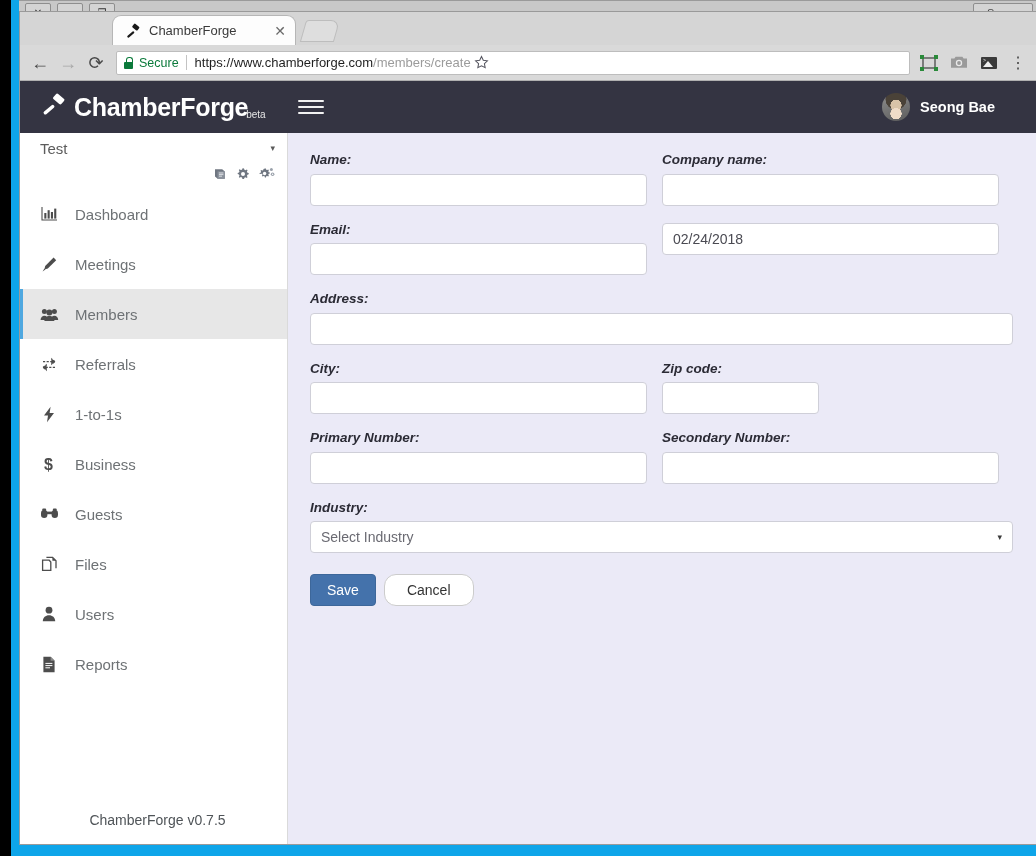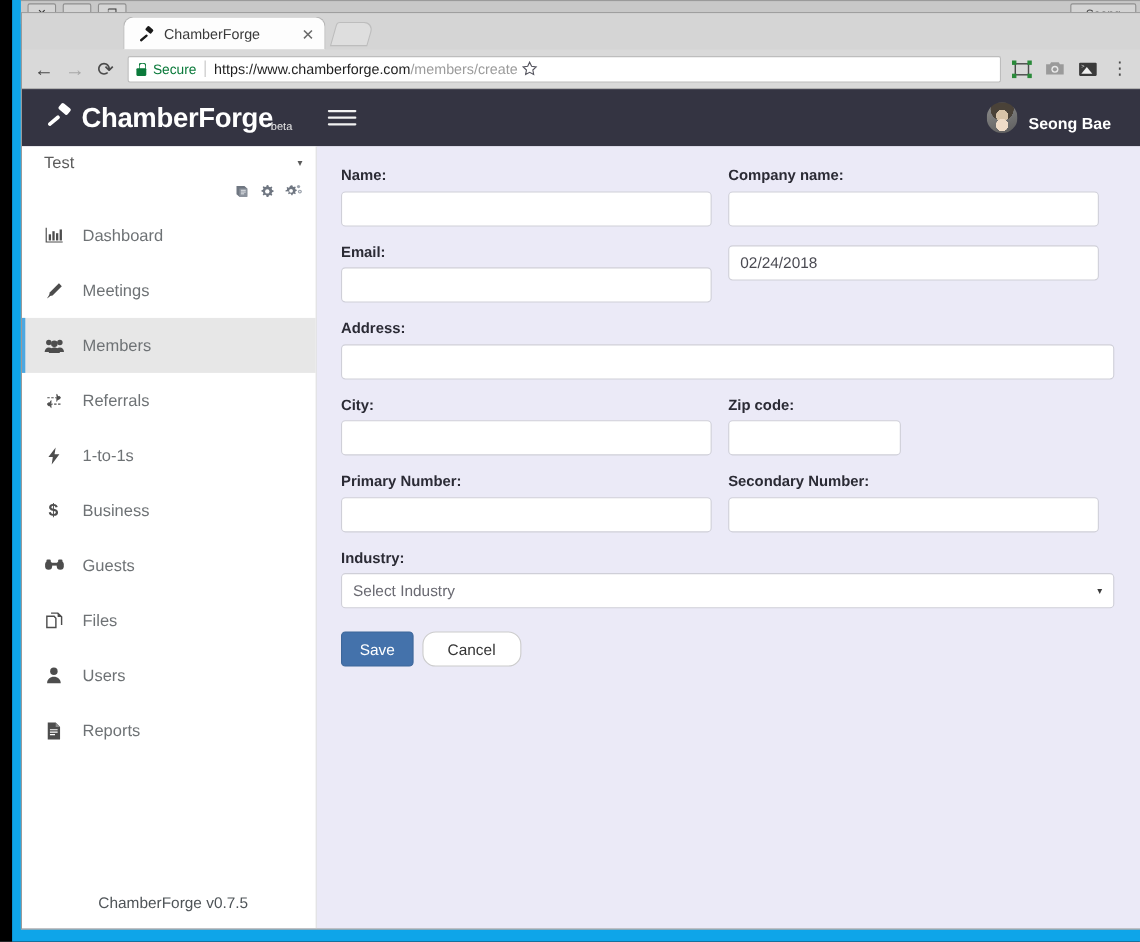--- a/index.html
+++ b/index.html
@@ -248,23 +248,23 @@
   }
   #hamburger span {
     display: block;
     height: 2px;
     background: #f2f2f2;
     margin: 4px 0;
     border-radius: 1px;
   }
   #nav-user {
     margin-left: auto;
-    margin-right: 28px;
-    display: flex;
-    align-items: flex-end;
+    margin-right: 43px;
+    display: flex;
+    align-items: center;
     cursor: pointer;
   }
   #avatar {
     width: 28px; height: 28px;
     border-radius: 50%;
     margin-right: 10px;
     background:
       radial-gradient(circle at 50% 74%, #efdcc8 0 22%, rgba(239,220,200,0) 23%),
       radial-gradient(circle at 50% 44%, #d8c3a8 0 26%, rgba(216,195,168,0) 27%),
       radial-gradient(circle at 50% 22%, #4a4238 0 40%, rgba(74,66,56,0) 41%),
@@ -363,20 +363,21 @@
     display: flex;
     margin-bottom: 17px;
   }
   .field { display: flex; flex-direction: column; }
   .field-label {
     font-size: 13.5px;
     font-weight: bold;
     color: #2b2b35;
     margin-bottom: 7px;
     line-height: 1;
+    font-style: italic;
   }
   .field-input {
     height: 32px;
     background: #fff;
     border: 1px solid #cfcfd8;
     border-radius: 4px;
     font-size: 14px;
     color: #4a4a52;
     padding: 0 10px;
     font-family: "Liberation Sans", sans-serif;

